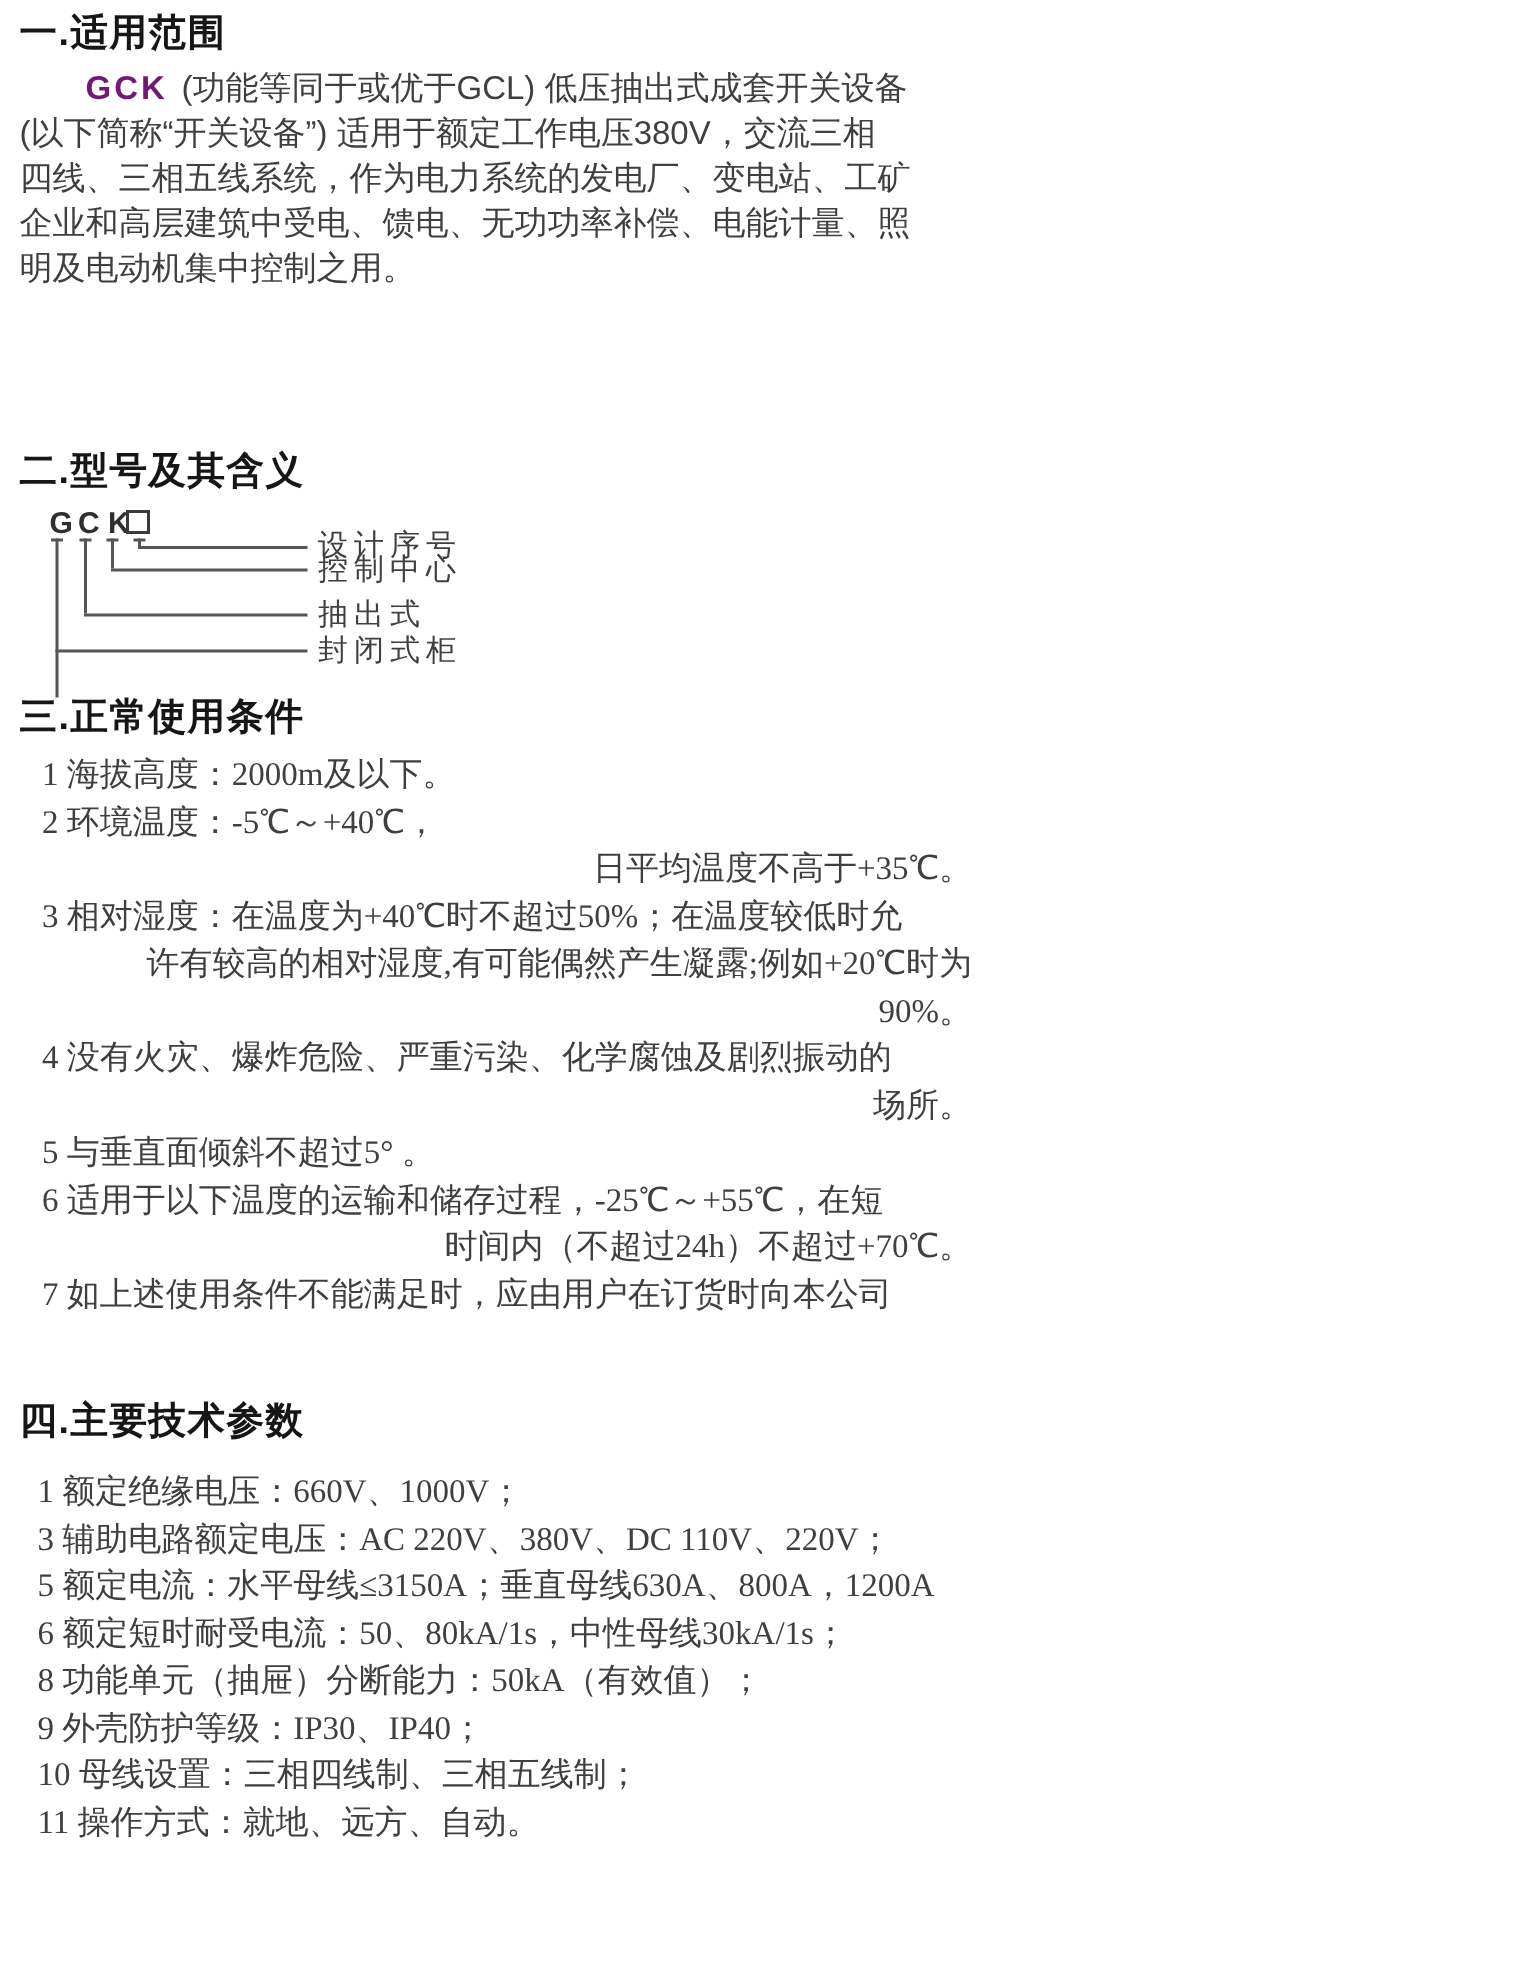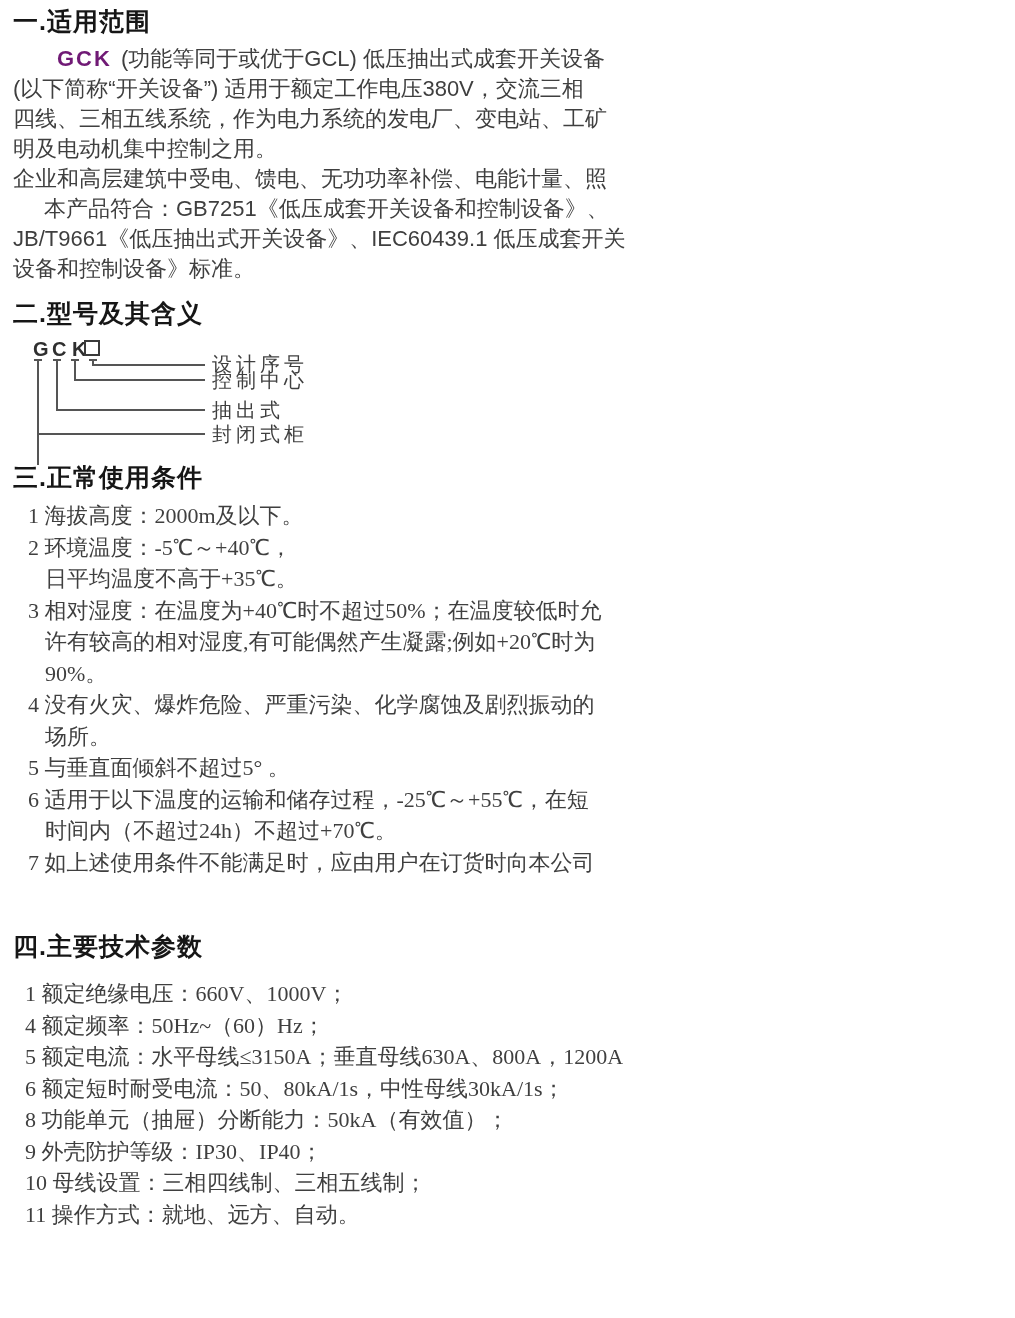--- a/index.html
+++ b/index.html
@@ -17,21 +17,21 @@
     position:absolute;left:13px;margin:0;
     font-size:25px;font-weight:bold;color:#161616;
     letter-spacing:1px;white-space:nowrap;
   }
   .block{
     position:absolute;left:13px;width:620px;
     font-size:22px;line-height:30px;color:#3f3f3f;
   }
   .tline{white-space:nowrap;}
   .list{line-height:31.5px;font-family:Liberation Serif, serif;}
-  .list .cont{padding-left:17px;}
+  .list .cont{padding-left:17px;text-align:right;}
   .bold-prefix{font-weight:bold;color:#701a75;letter-spacing:2px;padding-right:3px;}
   
   .diagram{
     position:absolute;left:13px;top:332px;width:620px;height:125px;
   }
   .ml{
     position:absolute;top:7px;font-size:20px;font-weight:700;color:#2f2f2f;line-height:20px;
   }
   .mbox{
     position:absolute;left:71px;top:8px;width:12px;height:12px;
@@ -51,30 +51,25 @@
 
 <div class="doc">
 
   <h2 class="hd" style="top:5px">一.适用范围</h2>
 
   <div class="block" style="top:44px">
     <div class="tline" style="padding-left:44px"><span class="bold-prefix">GCK</span><span> (功能等同于或优于GCL) 低压抽出式成套开关设备</span></div>
     <div>
         <div class="tline">(以下简称“开关设备”) 适用于额定工作电压380V，交流三相</div>
         <div class="tline">四线、三相五线系统，作为电力系统的发电厂、变电站、工矿</div>
+        <div class="tline">企业和高层建筑中受电、馈电、无功功率补偿、电能计量、照</div>
         <div class="tline">明及电动机集中控制之用。</div>
-        <div class="tline">企业和高层建筑中受电、馈电、无功功率补偿、电能计量、照</div>
       </div>
   </div>
 
-  <div class="block" style="top:194px">
-      <div class="tline" style="padding-left: 31px;">本产品符合：GB7251《低压成套开关设备和控制设备》、</div>
-      <div class="tline">JB/T9661《低压抽出式开关设备》、IEC60439.1 低压成套开关</div>
-      <div class="tline">设备和控制设备》标准。</div>
-    </div>
 
   <h2 class="hd" style="top:297px">二.型号及其含义</h2>
 
   <div class="diagram">
     <span class="ml" style="left:20px">G</span>
     <span class="ml" style="left:39px">C</span>
     <span class="ml" style="left:59px">K</span>
     <span class="mbox"></span>
 
     <i class="tick" style="left:21px"></i>
@@ -127,21 +122,21 @@
         <div class="tline">7 如上述使用条件不能满足时，应由用户在订货时向本公司</div>
       </div>
     </div>
 
   <h2 class="hd" style="top:930px">四.主要技术参数</h2>
   <div class="block list" style="top:978px;left:25px">
       <div class="list-item">
         <div class="tline">1 额定绝缘电压：660V、1000V；</div>
       </div>
       <div class="list-item">
-        <div class="tline">4 额定频率：50Hz~（60）Hz；</div>
+        <div class="tline">3 辅助电路额定电压：AC 220V、380V、DC 110V、220V；</div>
       </div>
       <div class="list-item">
         <div class="tline">5 额定电流：水平母线≤3150A；垂直母线630A、800A，1200A</div>
       </div>
       <div class="list-item">
         <div class="tline">6 额定短时耐受电流：50、80kA/1s，中性母线30kA/1s；</div>
       </div>
       <div class="list-item">
         <div class="tline">8 功能单元（抽屉）分断能力：50kA（有效值）；</div>
       </div>

